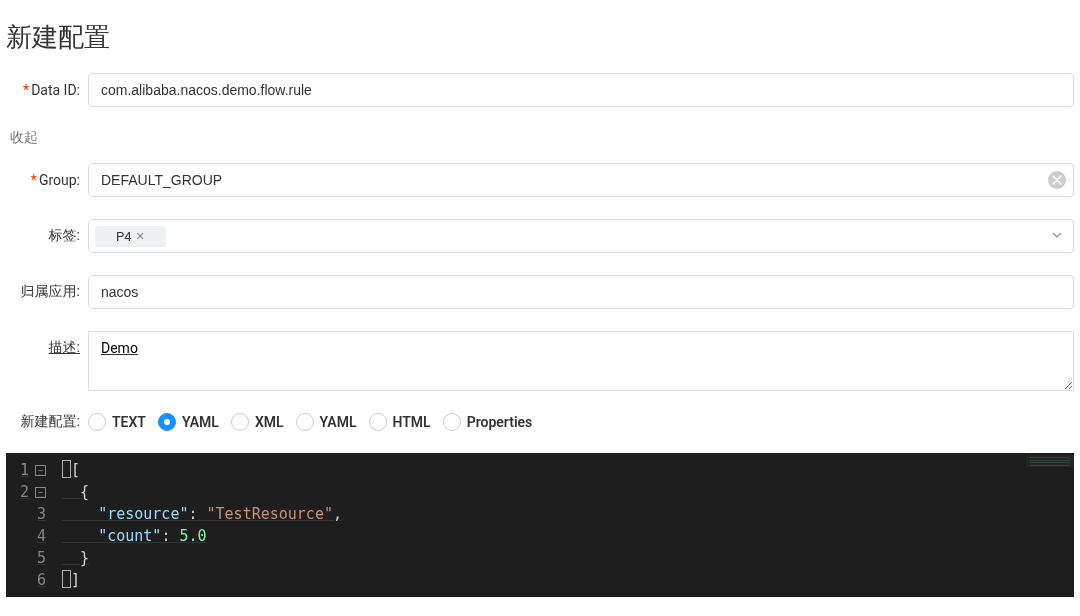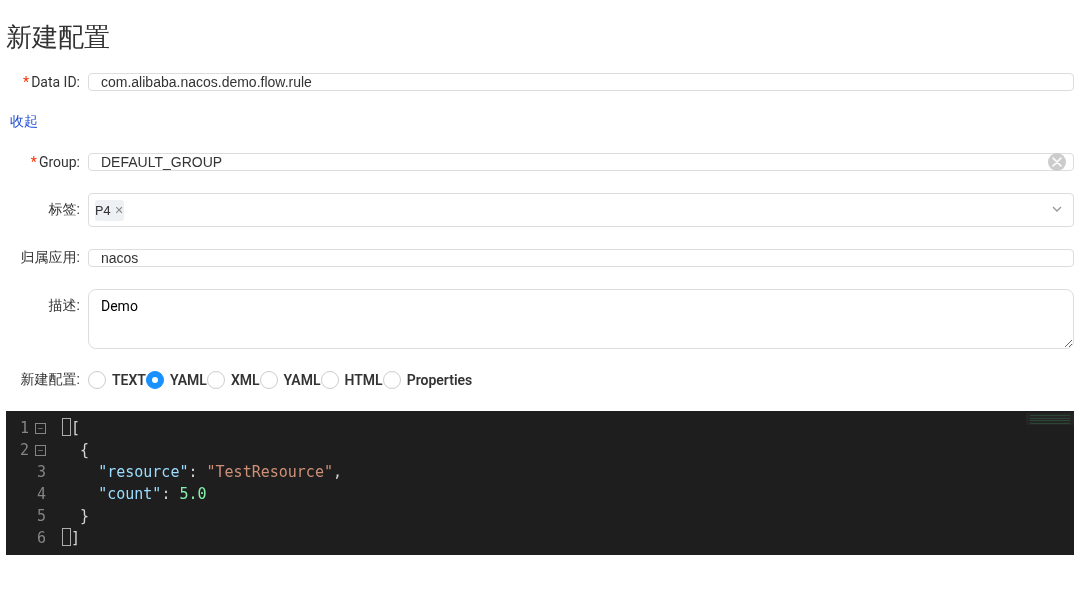--- a/index.html
+++ b/index.html
@@ -15,34 +15,34 @@
       font-weight: 500;
       color: #333;
       margin-bottom: 18px;
       margin-top: 12px;
     }
     .form-row {
       display: flex;
       align-items: center;
       margin-bottom: 22px;
     }
-    .form-row.align-top { align-items: flex-start; }
+    .form-row.align-top { align-items: flex-start; text-decoration: underline; }
     .form-row.align-top .form-label { padding-top: 8px; }
     .form-label {
       width: 82px;
       text-align: right;
       padding-right: 8px;
       color: #333;
       font-size: 14px;
       flex-shrink: 0;
     }
     .req { color: #ff3000; margin-right: 2px; }
     .form-control {
       flex: 1;
-      height: 18px;
+      height: 34px;
       border: 1px solid #ddd;
       border-radius: 4px;
       padding: 0 12px;
       font-size: 14px;
       color: #333;
       outline: none;
       background: #fff;
     }
     .form-control.with-clear { padding-right: 34px; }
     .input-wrap { position: relative; flex: 1; display: flex; }
@@ -55,69 +55,69 @@
       border-radius: 50%;
       background: #ccc;
       color: #fff;
       display: flex;
       align-items: center;
       justify-content: center;
       font-size: 12px;
       cursor: pointer;
     }
     .collapse-link {
-      color: #1d4ed8;
+      color: #737373;
       font-size: 14px;
       cursor: pointer;
       display: inline-block;
-      margin-bottom: 22px;
+      margin-bottom: 16px;
       margin-left: 4px;
     }
     .tag-select {
       flex: 1;
       min-height: 34px;
       border: 1px solid #ddd;
       border-radius: 4px;
       padding: 3px 30px 3px 6px;
       display: flex;
       align-items: center;
       gap: 4px;
       position: relative;
       cursor: text;
     }
     .tag-chip {
       background: #eef1f4;
       border-radius: 3px;
-      padding: 3px 0;
+      padding: 3px 21px;
       font-size: 13px;
       display: inline-flex;
       align-items: center;
       gap: 4px;
       color: #333;
     }
     .tag-remove { color: #888; font-size: 11px; cursor: pointer; }
     .dropdown-caret {
       position: absolute;
       right: 10px;
       top: 50%;
       transform: translateY(-50%);
       color: #999;
     }
     .textarea {
       flex: 1;
       min-height: 60px;
       border: 1px solid #ddd;
-      border-radius: 8px;
+      border-radius: 0;
       padding: 8px 12px;
       font-size: 14px;
       resize: vertical;
       outline: none;
       font-family: inherit;
     }
-    .radio-group { display: flex; align-items: center; flex: 1; }
+    .radio-group { display: flex; align-items: center; gap: 12px; flex: 1; }
     .radio-item { display: inline-flex; align-items: center; gap: 6px; cursor: pointer; }
     .radio-outer {
       width: 18px; height: 18px;
       border-radius: 50%;
       border: 1px solid #ccc;
       display: inline-flex;
       align-items: center;
       justify-content: center;
       background: #fff;
     }

